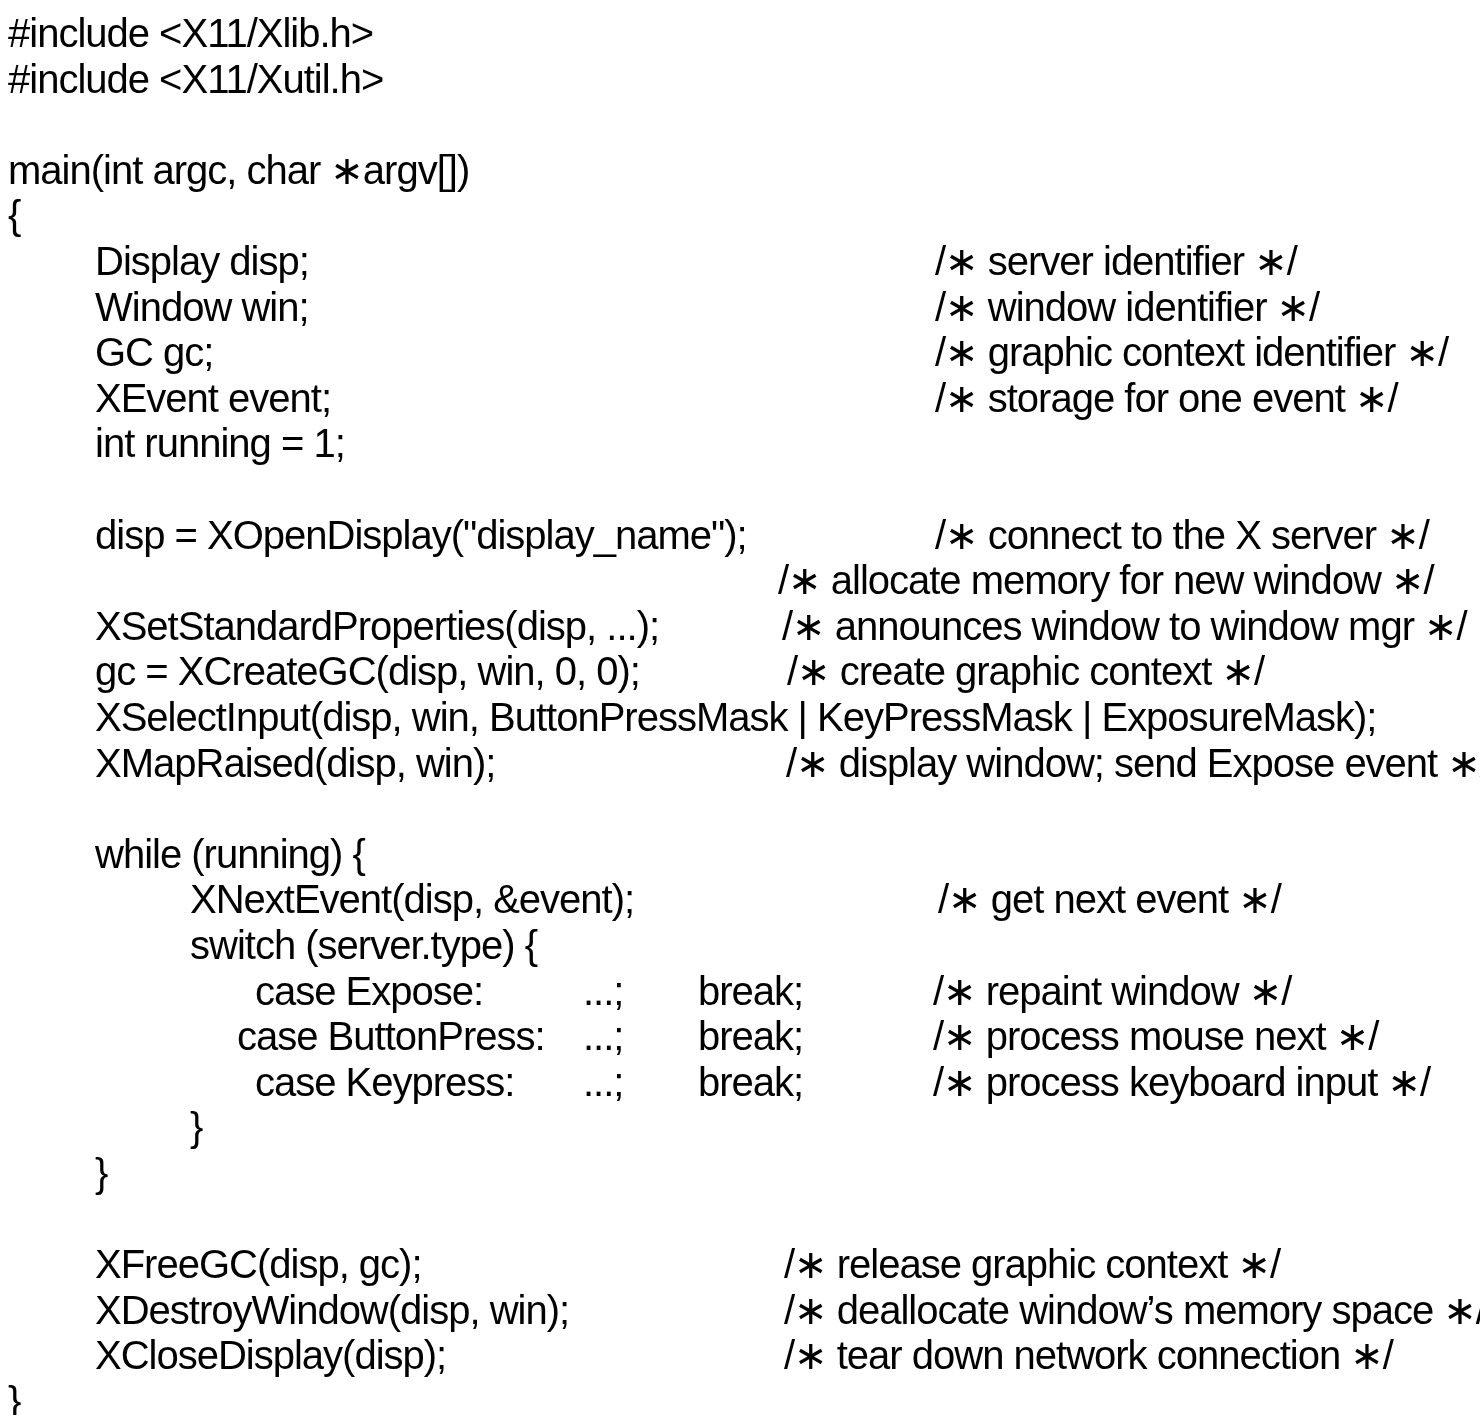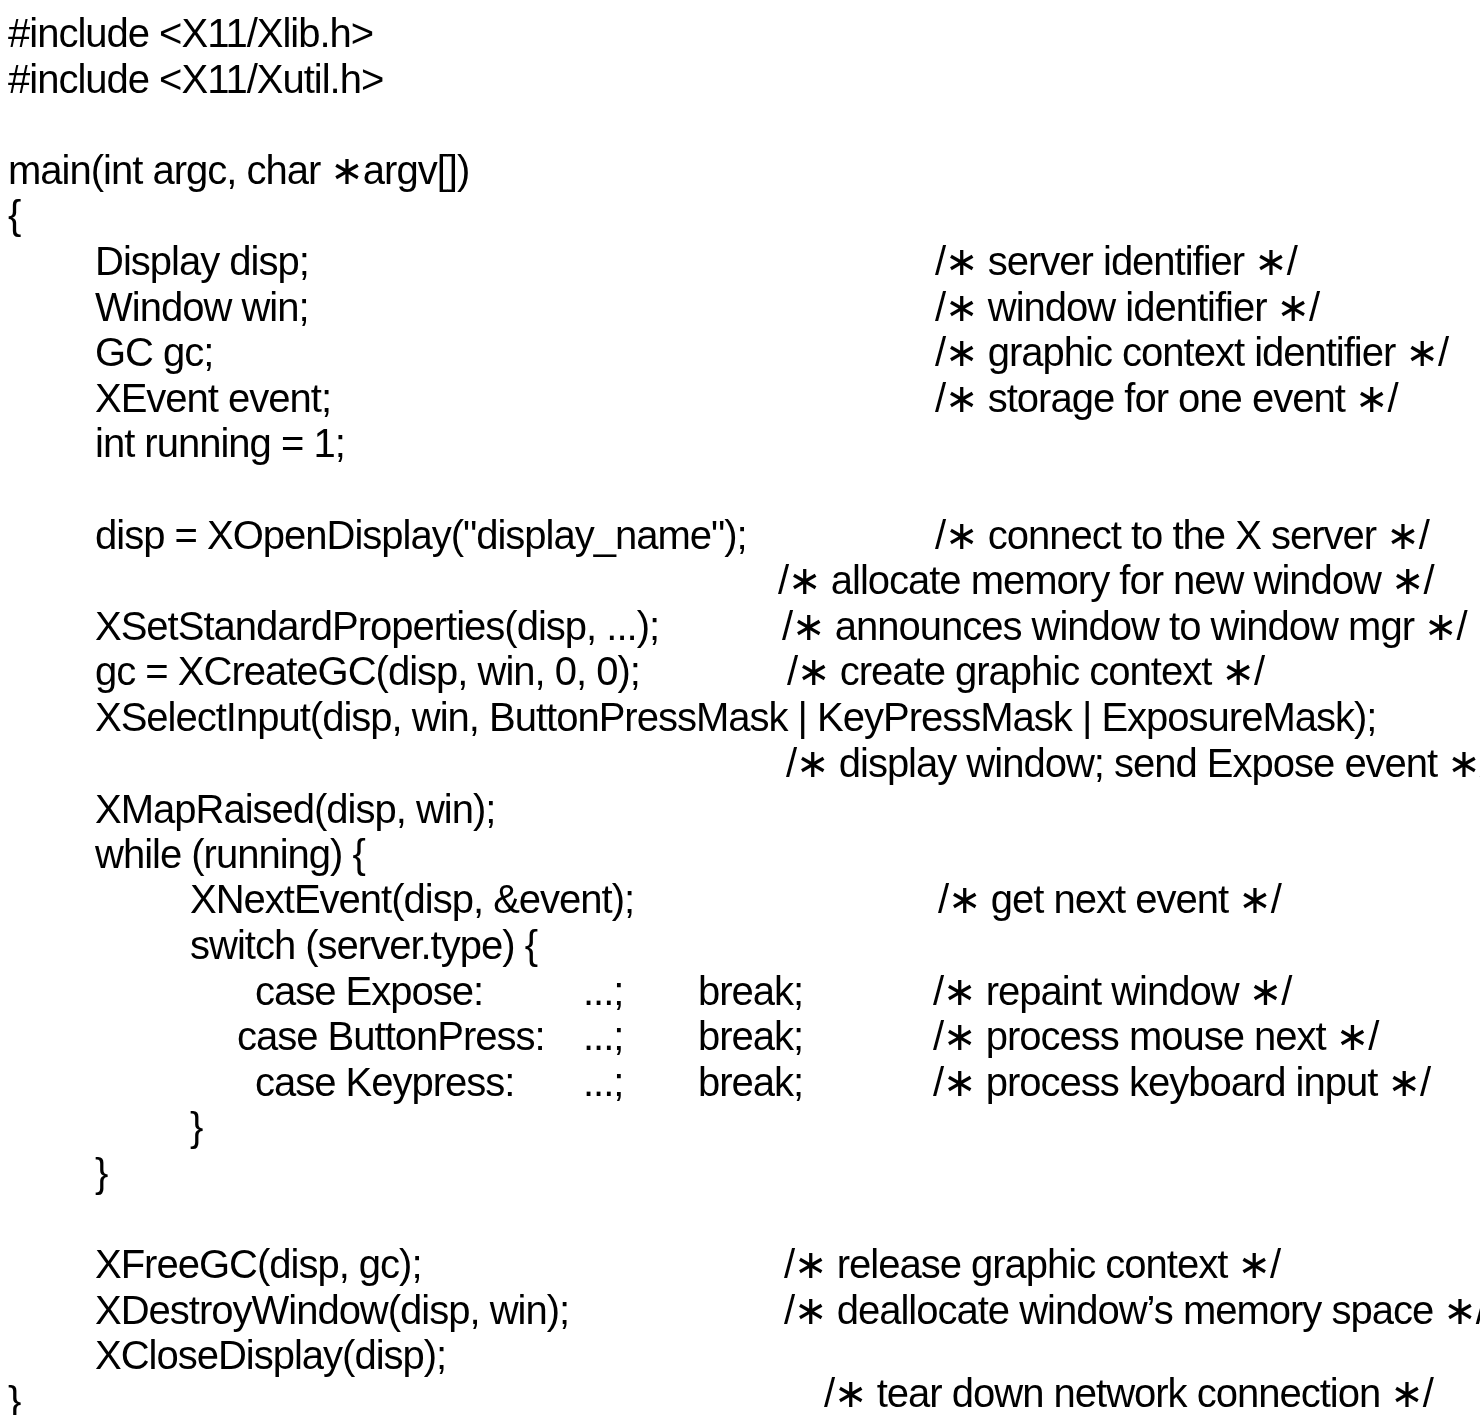--- a/index.html
+++ b/index.html
@@ -82,21 +82,21 @@
         <span class="code-seg" style="left: 782px;">/∗ announces window to window mgr ∗/</span>
       </div>
       <div class="code-line" style="top: 648.4px;">
         <span class="code-seg" style="left: 95px;">gc = XCreateGC(disp, win, 0, 0);</span>
         <span class="code-seg" style="left: 787px;">/∗ create graphic context ∗/</span>
       </div>
       <div class="code-line" style="top: 694px;">
         <span class="code-seg" style="left: 95px;">XSelectInput(disp, win, ButtonPressMask | KeyPressMask | ExposureMask);</span>
       </div>
       <div class="code-line" style="top: 739.6px;">
-        <span class="code-seg" style="left: 95px; margin-top: 46px;">XMapRaised(disp, win);</span>
+        <span class="code-seg" style="left: 95px;">XMapRaised(disp, win);</span>
         <span class="code-seg" style="left: 786px;">/∗ display window; send Expose event ∗/</span>
       </div>
       <div class="code-line" style="top: 785.2px;"></div>
       <div class="code-line" style="top: 830.8px;">
         <span class="code-seg" style="left: 95px;">while (running) {</span>
       </div>
       <div class="code-line" style="top: 876.4px; padding-left: 46px;">
         <span class="code-seg" style="left: 190px;">XNextEvent(disp, &amp;event);</span>
         <span class="code-seg" style="left: 938px;">/∗ get next event ∗/</span>
       </div>
@@ -131,19 +131,19 @@
       <div class="code-line" style="top: 1241.2px;">
         <span class="code-seg" style="left: 95px;">XFreeGC(disp, gc);</span>
         <span class="code-seg" style="left: 784px;">/∗ release graphic context ∗/</span>
       </div>
       <div class="code-line" style="top: 1286.8px;">
         <span class="code-seg" style="left: 95px;">XDestroyWindow(disp, win);</span>
         <span class="code-seg" style="left: 784px;">/∗ deallocate window’s memory space ∗/</span>
       </div>
       <div class="code-line" style="top: 1332.4px;">
         <span class="code-seg" style="left: 95px;">XCloseDisplay(disp);</span>
-        <span class="code-seg" style="left: 824px; margin-top: 38px;">/∗ tear down network connection ∗/</span>
+        <span class="code-seg" style="left: 784px;">/∗ tear down network connection ∗/</span>
       </div>
       <div class="code-line" style="top: 1378px;">
         <span class="code-seg" style="left: 8px;">}</span>
       </div>
     </div>
 </div>
 
 </body></html>

